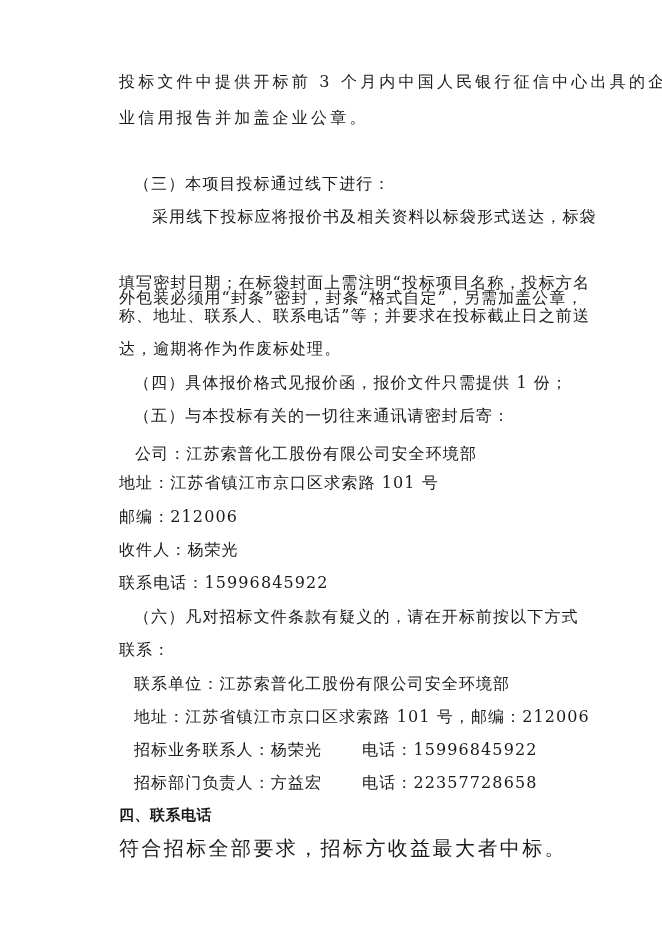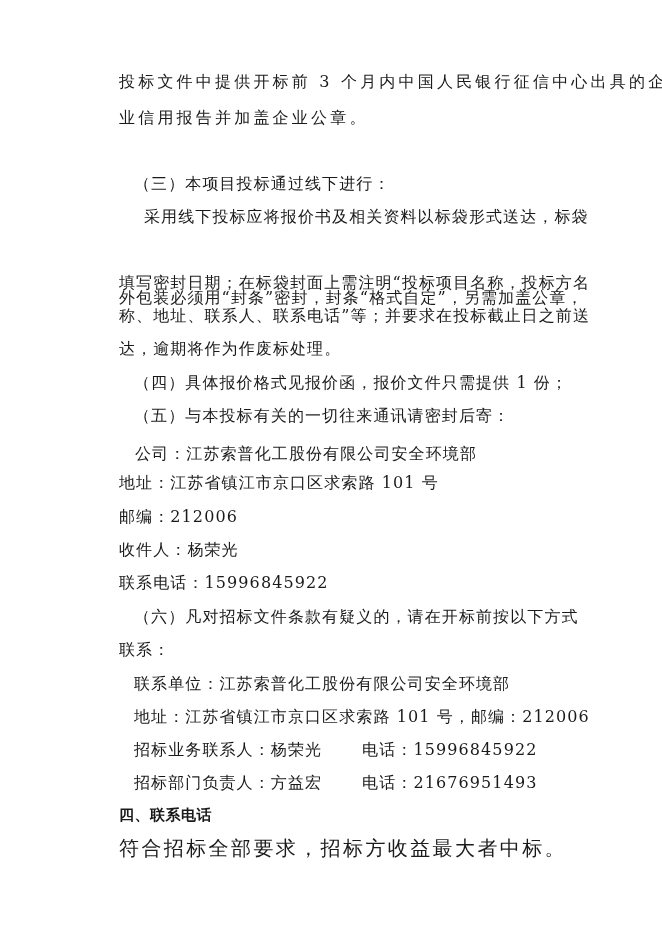--- a/index.html
+++ b/index.html
@@ -2,21 +2,21 @@
 <html><head>
 <meta charset="utf-8">
 <style>
   html, body { margin: 0; padding: 0; background: #ffffff; }
   body { width: 662px; height: 936px; position: relative; overflow: hidden;
          font-family: "DejaVu Serif", "Liberation Serif", serif; color: #1a1a1a; }
   .page { position: absolute; left: 0; top: 0; width: 581px; height: 936px; background: #fff; }
   .line { position: absolute; left: 119px; font-size: 16px; line-height: 20px; white-space: nowrap; letter-spacing: 1.1px; }
   .line.wide { letter-spacing: 3.2px; }
   .line.indent2 { left: 134px; }
-  .line.indent3 { left: 144px; }
+  .line.indent3 { left: 152px; }
   .line.heading { font-family: "DejaVu Sans", "Liberation Sans", sans-serif; font-weight: bold; font-size: 15px; letter-spacing: 0.5px; }
   .line.small { font-size: 20px; letter-spacing: 2.4px; }
   .gap { display: inline-block; width: 40px; }
 </style>
 </head>
 <body>
 
 <div class="page">
   <div class="line wide" style="top:72px;">投标文件中提供开标前 3 个月内中国人民银行征信中心出具的企</div>
   <div class="line wide" style="top:108px;">业信用报告并加盖企业公章。</div>
@@ -38,18 +38,18 @@
 
   <div class="line indent2" style="top:607px;">（六）凡对招标文件条款有疑义的，请在开标前按以下方式</div>
   <div class="line" style="top:640px;">联系：</div>
   <div class="line indent2" style="top:674px;">联系单位：江苏索普化工股份有限公司安全环境部</div>
   <div class="line indent2" style="top:707px;">地址：江苏省镇江市京口区求索路 101 号，邮编：212006</div>
 
   <div class="line indent2" style="top:740px;">
     <span>招标业务联系人：杨荣光</span><span class="gap"></span><span>电话：15996845922</span>
   </div>
   <div class="line indent2" style="top:773px;">
-    <span>招标部门负责人：方益宏</span><span class="gap"></span><span>电话：21676951493</span>
+    <span>招标部门负责人：方益宏</span><span class="gap"></span><span>电话：22357728658</span>
   </div>
 
   <div class="line heading" style="top:805px;">四、联系电话</div>
   <div class="line small" style="top:838px;">符合招标全部要求，招标方收益最大者中标。</div>
 </div>
 
 </body></html>

